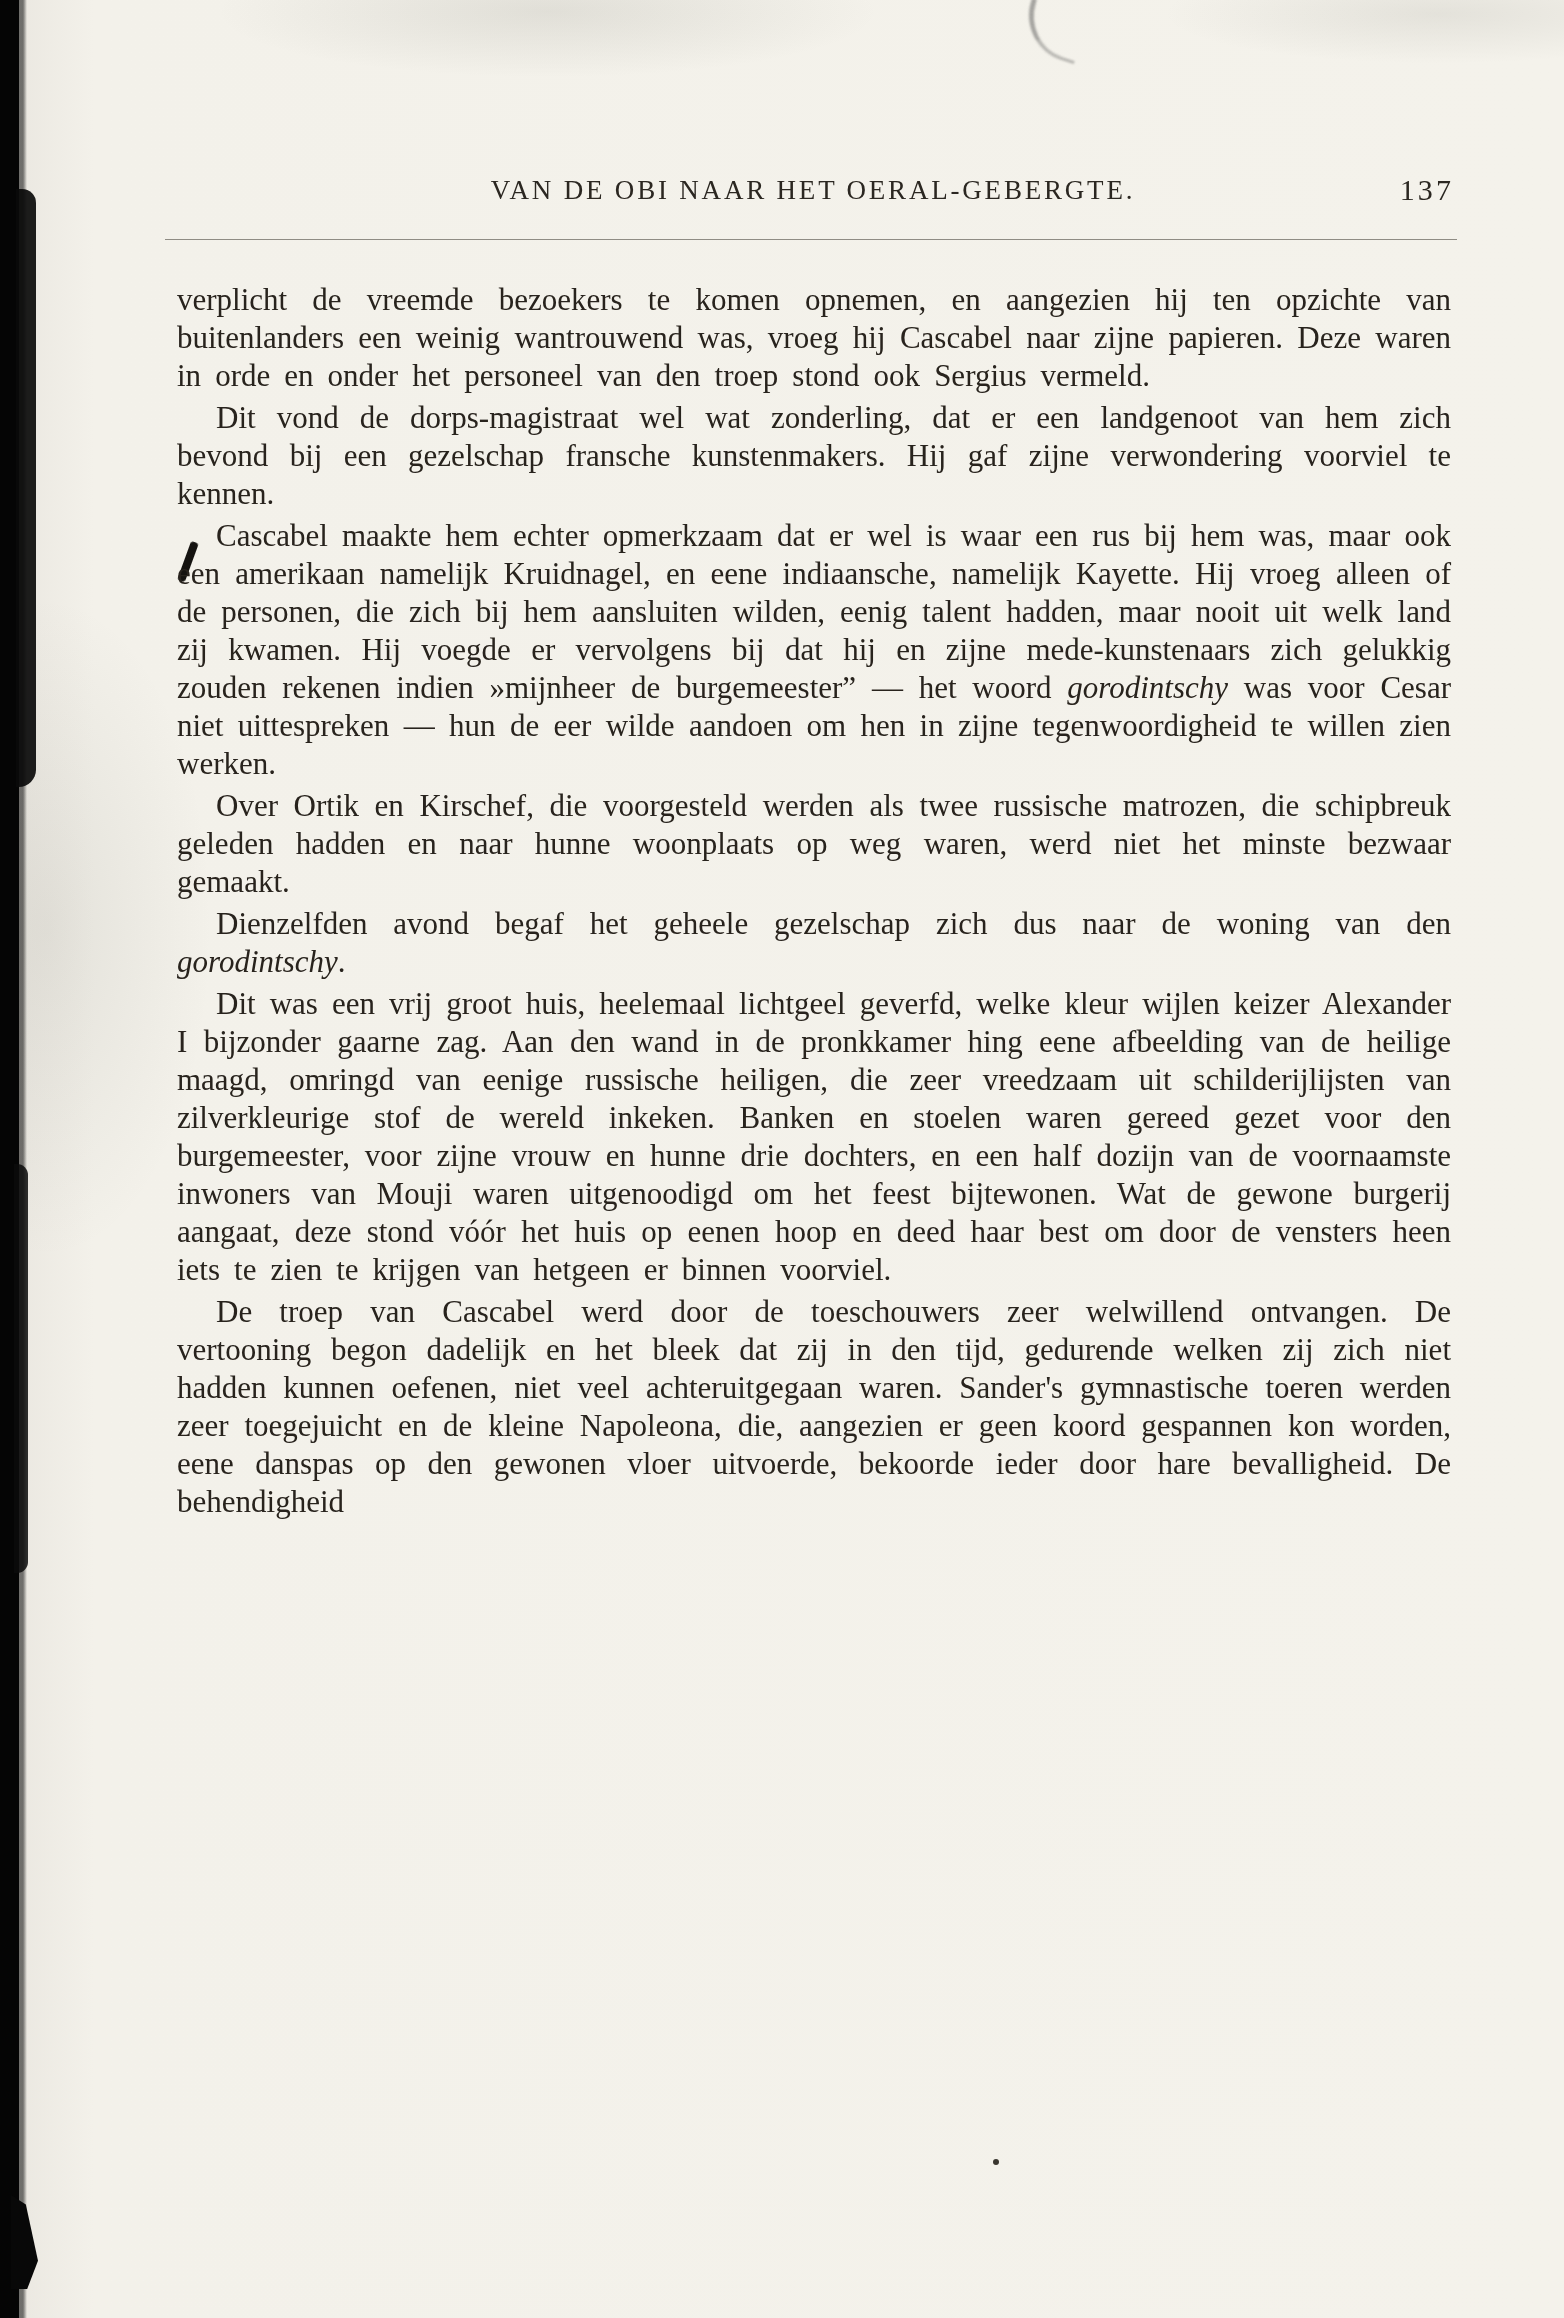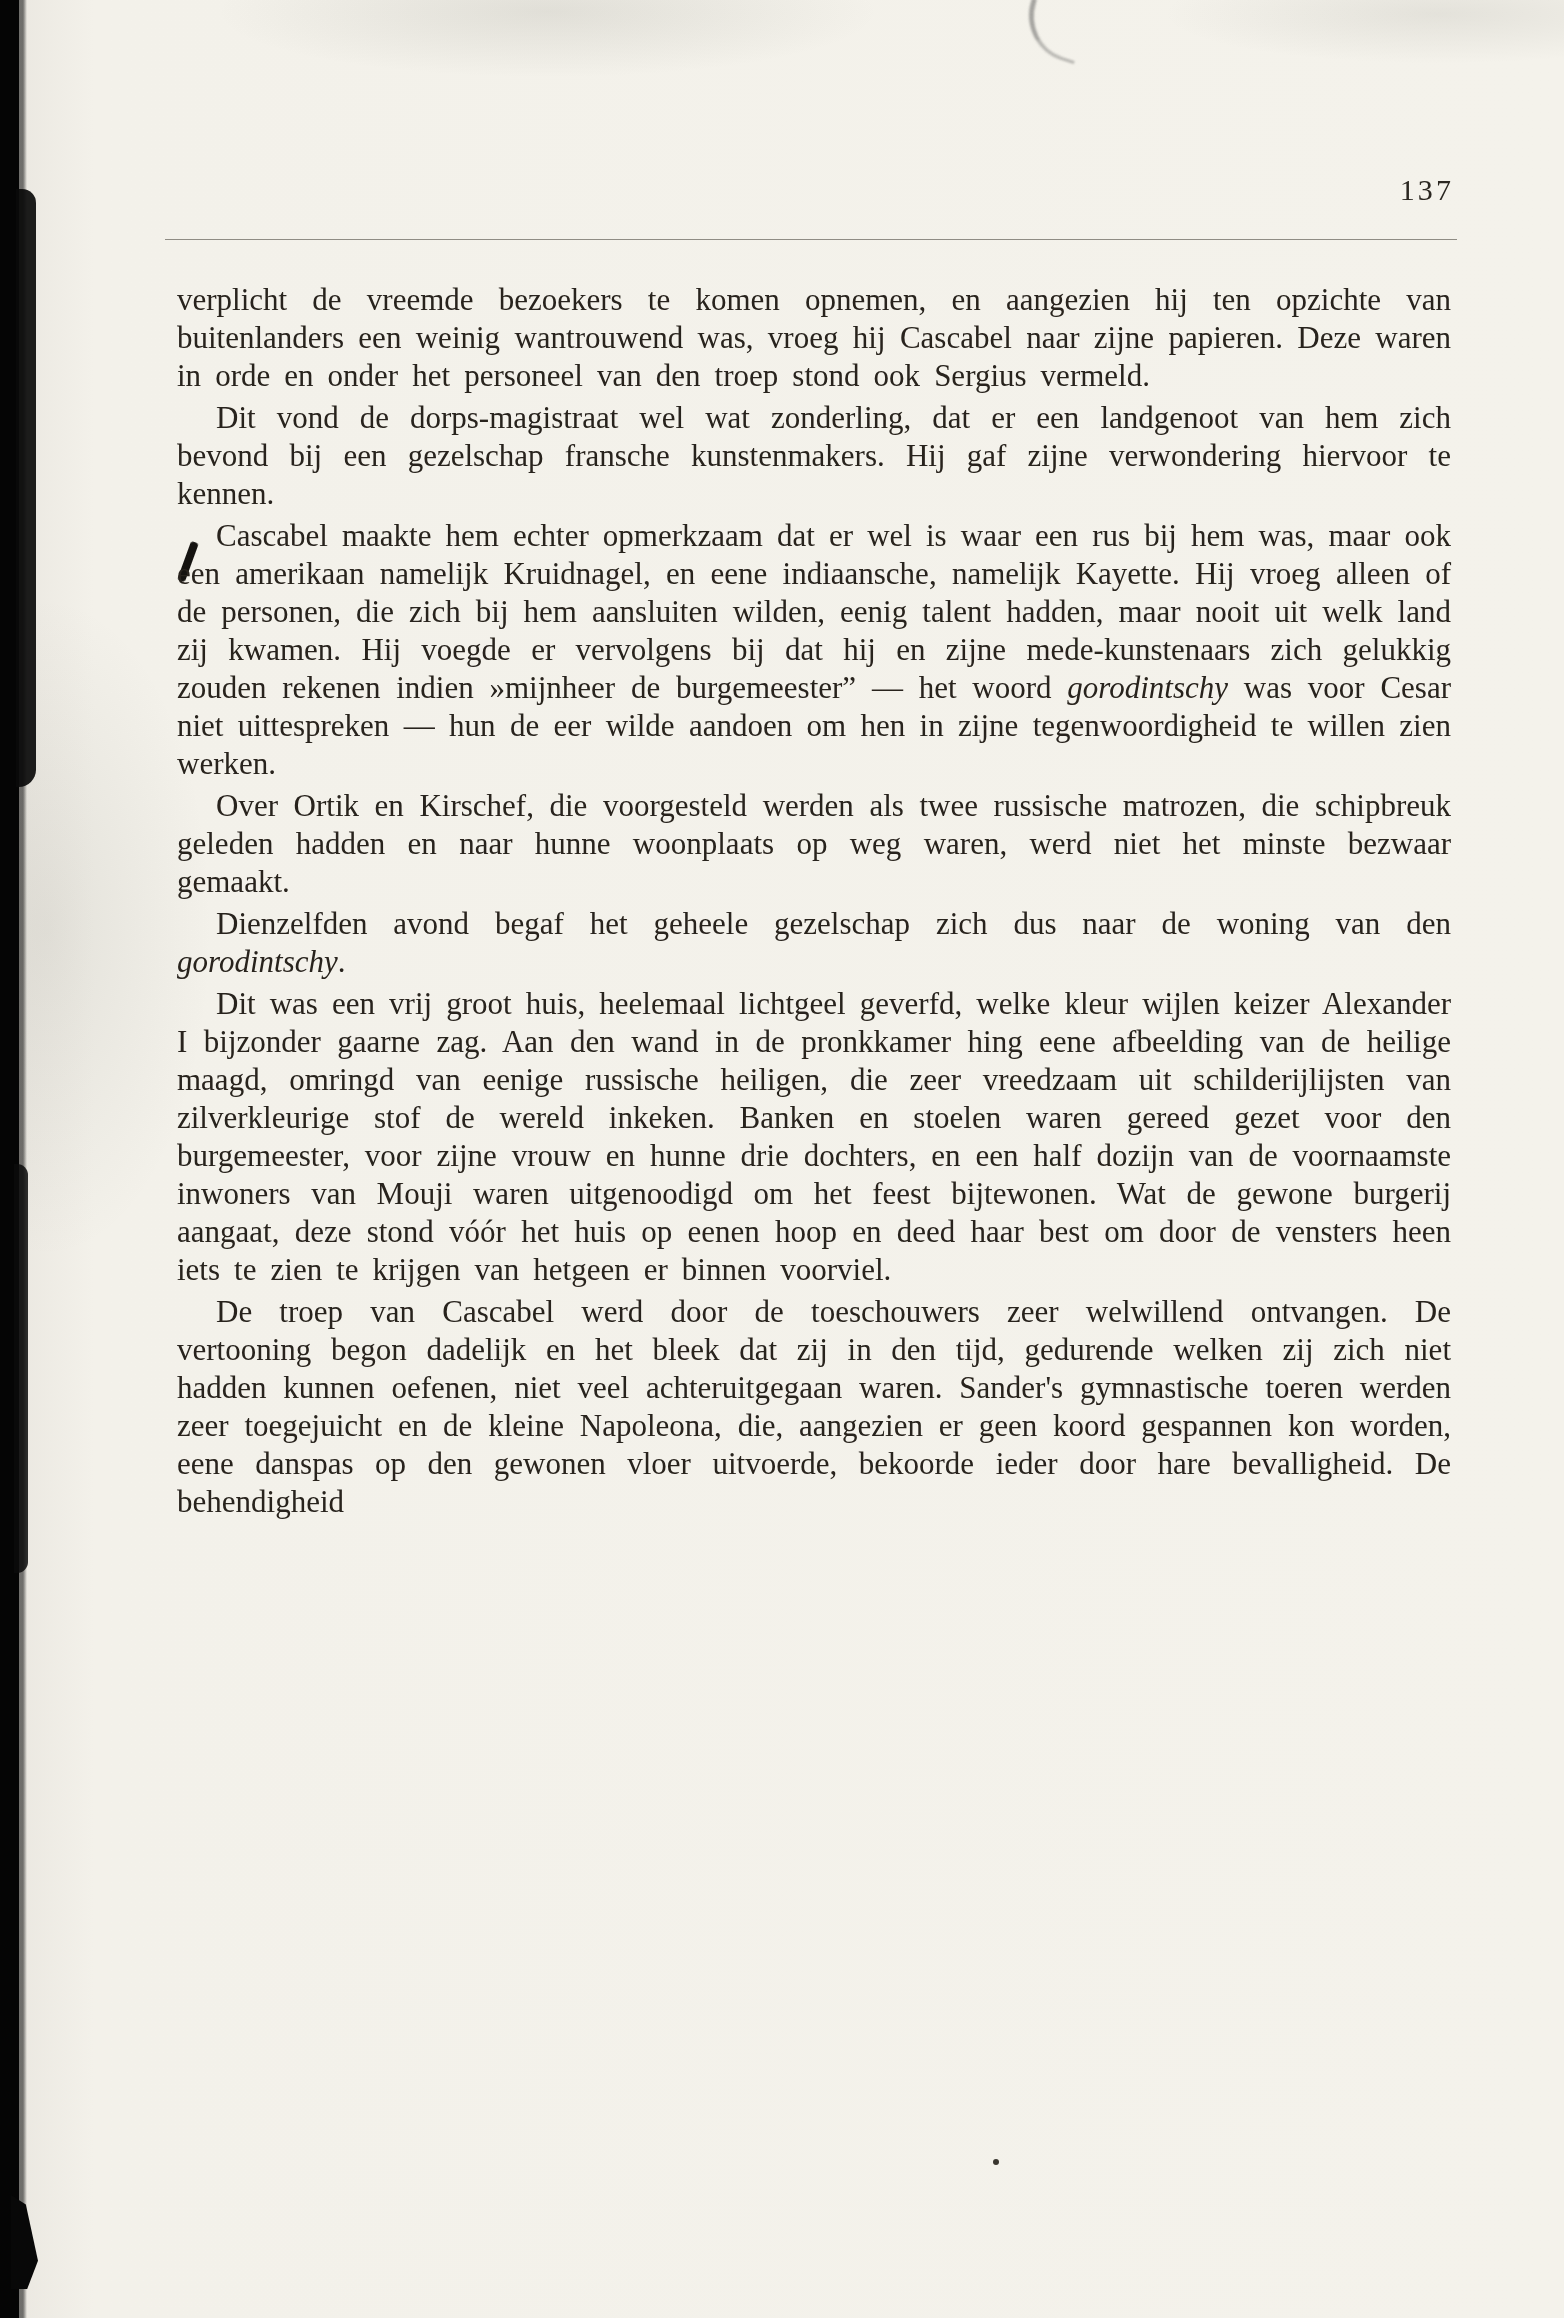--- a/index.html
+++ b/index.html
@@ -138,27 +138,28 @@
 
   <div class="binding"></div>
   <div class="binding-bulge-1"></div>
   <div class="binding-bulge-2"></div>
   <div class="binding-bulge-3"></div>
   <div class="smudge-top"></div>
   <div class="ink-blot"></div>
   <div class="bottom-dot"></div>
 
   <div class="header">
+    <span class="header-title">VAN DE OBI NAAR HET OERAL-GEBERGTE.</span>
     <span class="header-page-number">137</span>
   </div>
   <div class="header-rule"></div>
 
   <div class="content">
       <p class=""><span>verplicht de vreemde bezoekers te komen opnemen, en aangezien hij ten opzichte van buitenlanders een weinig wantrouwend was, vroeg hij Cascabel naar zijne papieren. Deze waren in orde en onder het personeel van den troep stond ook Sergius vermeld.</span></p>
-      <p class="indent"><span>Dit vond de dorps-magistraat wel wat zonderling, dat er een landgenoot van hem zich bevond bij een gezelschap fransche kunstenmakers. Hij gaf zijne verwondering hiervoor te kennen.</span></p>
+      <p class="indent"><span>Dit vond de dorps-magistraat wel wat zonderling, dat er een landgenoot van hem zich bevond bij een gezelschap fransche kunstenmakers. Hij gaf zijne verwondering voorviel te kennen.</span></p>
       <p class="indent"><span>Cascabel maakte hem echter opmerkzaam dat er wel is waar een rus bij hem was, maar ook een amerikaan namelijk Kruidnagel, en eene indiaansche, namelijk Kayette. Hij vroeg alleen of de personen, die zich bij hem aansluiten wilden, eenig talent hadden, maar nooit uit welk land zij kwamen. Hij voegde er vervolgens bij dat hij en zijne mede-kunstenaars zich gelukkig zouden rekenen indien »mijnheer de burgemeester” — het woord </span><span class="italic">gorodintschy</span><span> was voor Cesar niet uittespreken — hun de eer wilde aandoen om hen in zijne tegenwoordigheid te willen zien werken.</span></p>
       <p class="indent"><span>Over Ortik en Kirschef, die voorgesteld werden als twee russische matrozen, die schipbreuk geleden hadden en naar hunne woonplaats op weg waren, werd niet het minste bezwaar gemaakt.</span></p>
       <p class="indent"><span>Dienzelfden avond begaf het geheele gezelschap zich dus naar de woning van den </span><span class="italic">gorodintschy</span><span>.</span></p>
       <p class="indent"><span>Dit was een vrij groot huis, heelemaal lichtgeel geverfd, welke kleur wijlen keizer Alexander I bijzonder gaarne zag. Aan den wand in de pronkkamer hing eene afbeelding van de heilige maagd, omringd van eenige russische heiligen, die zeer vreedzaam uit schilderijlijsten van zilverkleurige stof de wereld inkeken. Banken en stoelen waren gereed gezet voor den burgemeester, voor zijne vrouw en hunne drie dochters, en een half dozijn van de voornaamste inwoners van Mouji waren uitgenoodigd om het feest bijtewonen. Wat de gewone burgerij aangaat, deze stond vóór het huis op eenen hoop en deed haar best om door de vensters heen iets te zien te krijgen van hetgeen er binnen voorviel.</span></p>
       <p class="indent"><span>De troep van Cascabel werd door de toeschouwers zeer welwillend ontvangen. De vertooning begon dadelijk en het bleek dat zij in den tijd, gedurende welken zij zich niet hadden kunnen oefenen, niet veel achteruitgegaan waren. Sander's gymnastische toeren werden zeer toegejuicht en de kleine Napoleona, die, aangezien er geen koord gespannen kon worden, eene danspas op den gewonen vloer uitvoerde, bekoorde ieder door hare bevalligheid. De behendigheid</span></p>
     </div>
 
 </div>
 
 

